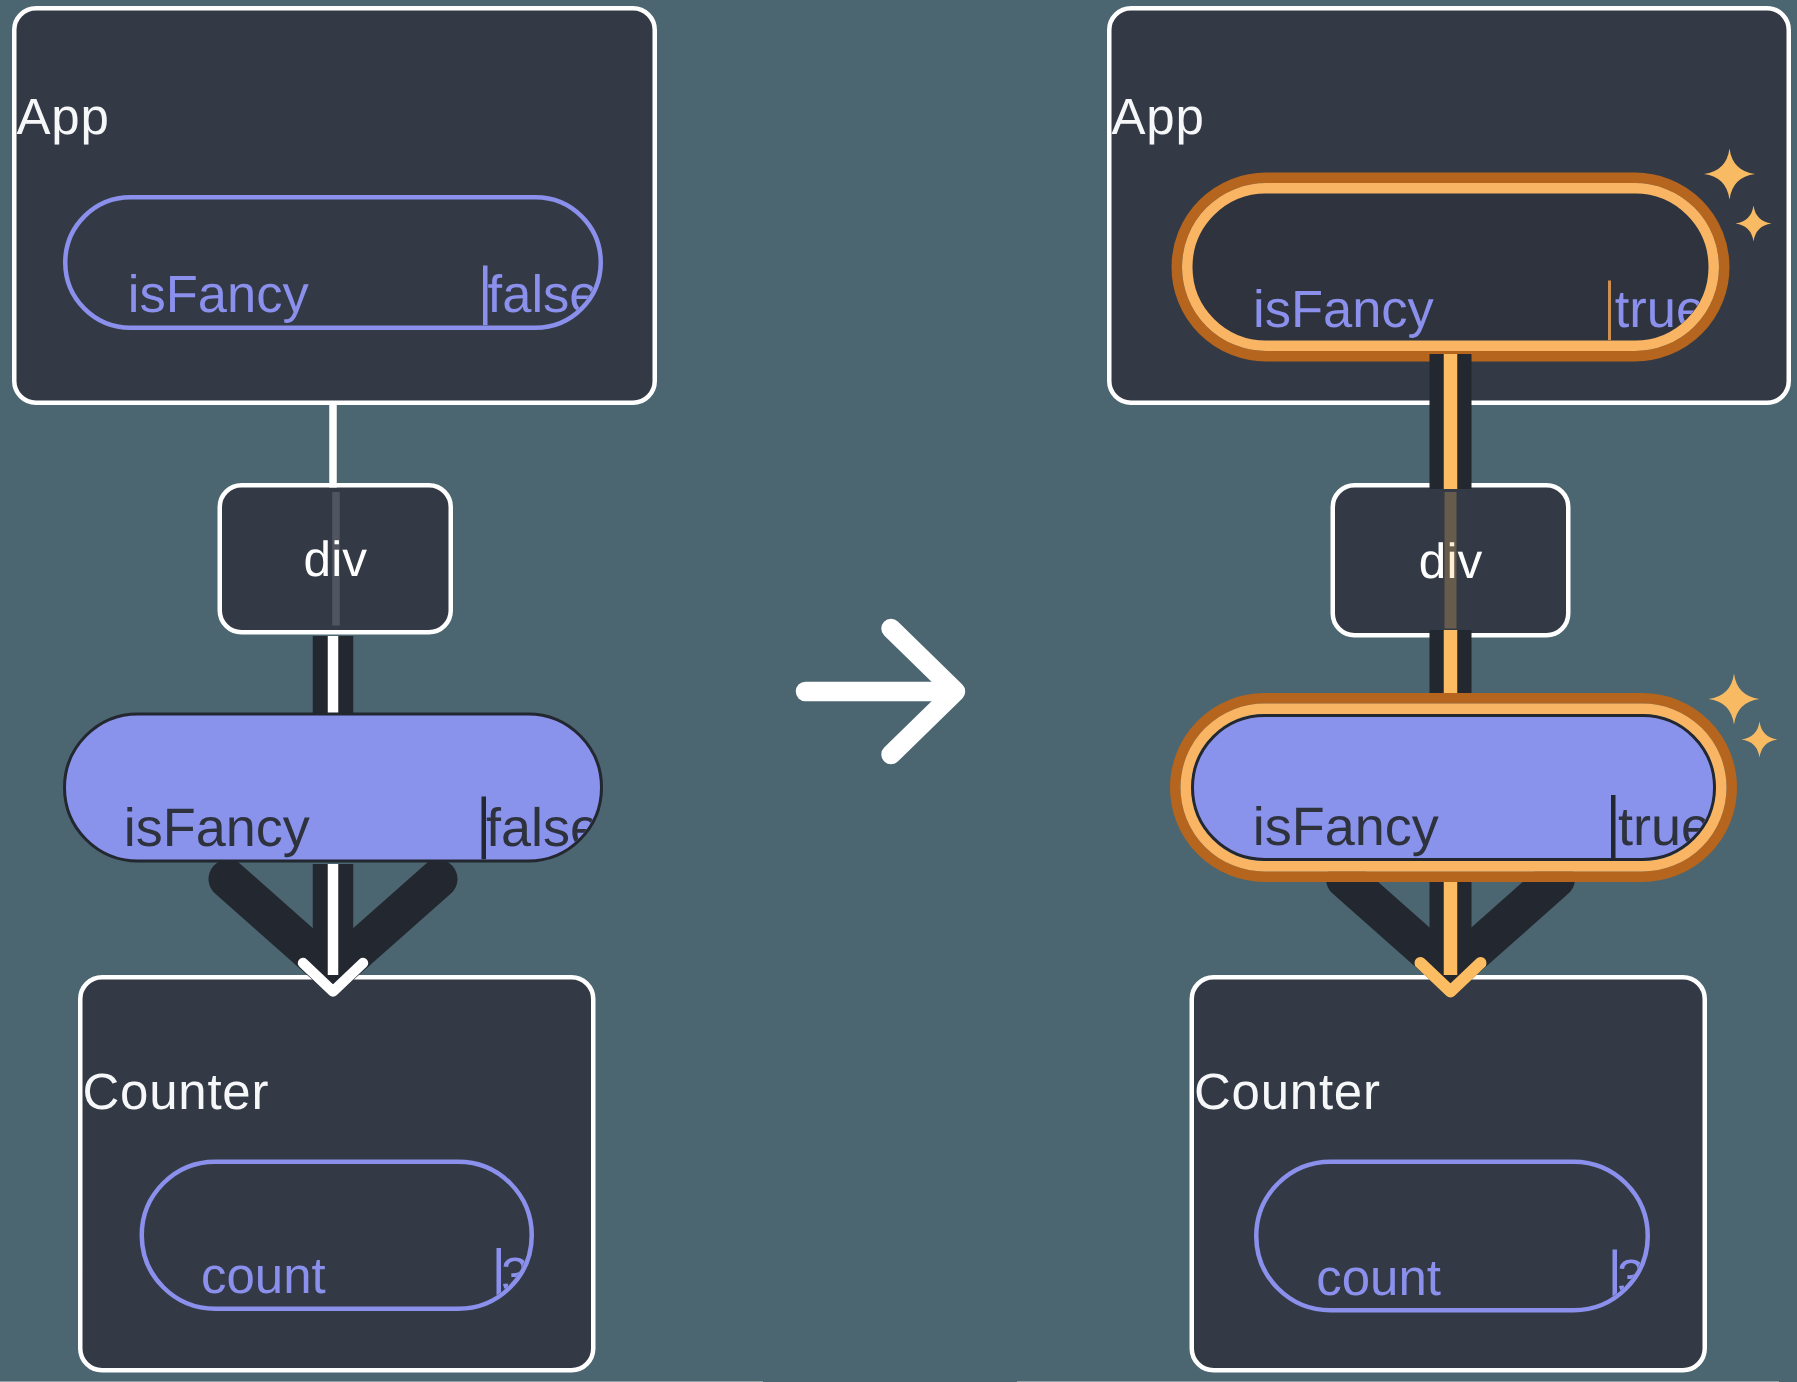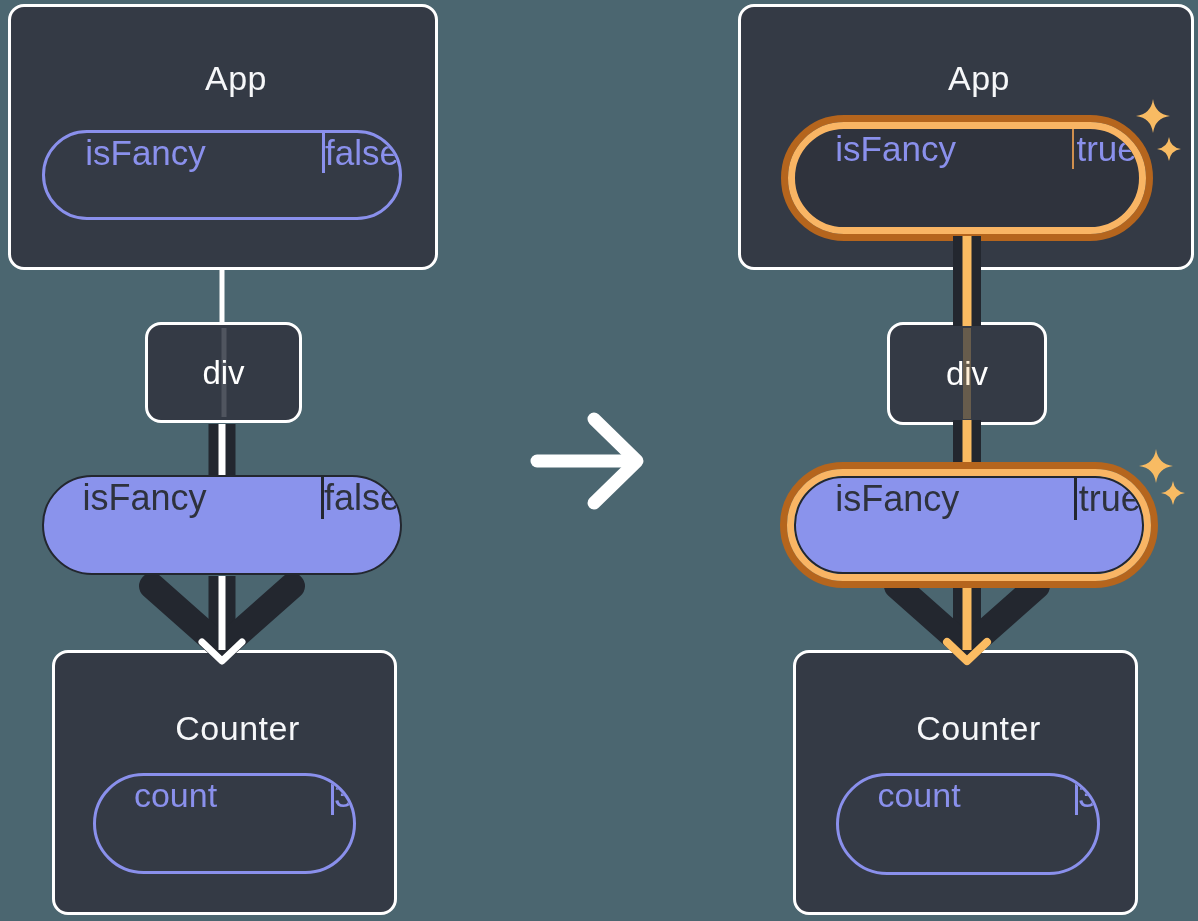--- a/index.html
+++ b/index.html
@@ -14,25 +14,25 @@
     background:var(--background);
     font-family:"Liberation Sans", sans-serif;
   }
   .node{
     position:absolute; box-sizing:border-box;
     background:var(--node-bg);
     border:3.5px solid var(--node-border);
     border-radius:16px;
   }
   .node-title{
-    position:absolute; left:0; width:100%; text-align:center;
-    color:var(--title-text); font-size:34px; font-weight:500; letter-spacing:.5px;padding-left:13px;
+    position:absolute; left:0; width:100%; 
+    color:var(--title-text); font-size:34px; font-weight:500; letter-spacing:.5px;
   }
   .pill{
-    position:absolute; box-sizing:border-box; display:flex; align-items:flex-start;
+    position:absolute; box-sizing:border-box; display:flex; align-items:flex-end;
     border-radius:60px; overflow:hidden;gap:36px;
   }
   .pill.outline{ border:3px solid var(--purple); background:transparent; color:var(--purple); }
   .pill.filled{ border:2.5px solid var(--dark); background:var(--purple-fill); color:var(--dark-text); }
   .pill-cell{ display:flex; align-items:center; justify-content:center; font-size:35px; }
   .pill-cell.value{ border-left:3px solid var(--purple);margin-left:40px; }
   .pill.filled .pill-cell.value{ border-left:3px solid var(--dark); }
   .bold{ font-weight:400; }
   .divbox{ display:flex; align-items:center; justify-content:center;
     color:#ffffff; font-size:33px; font-weight:500; }

